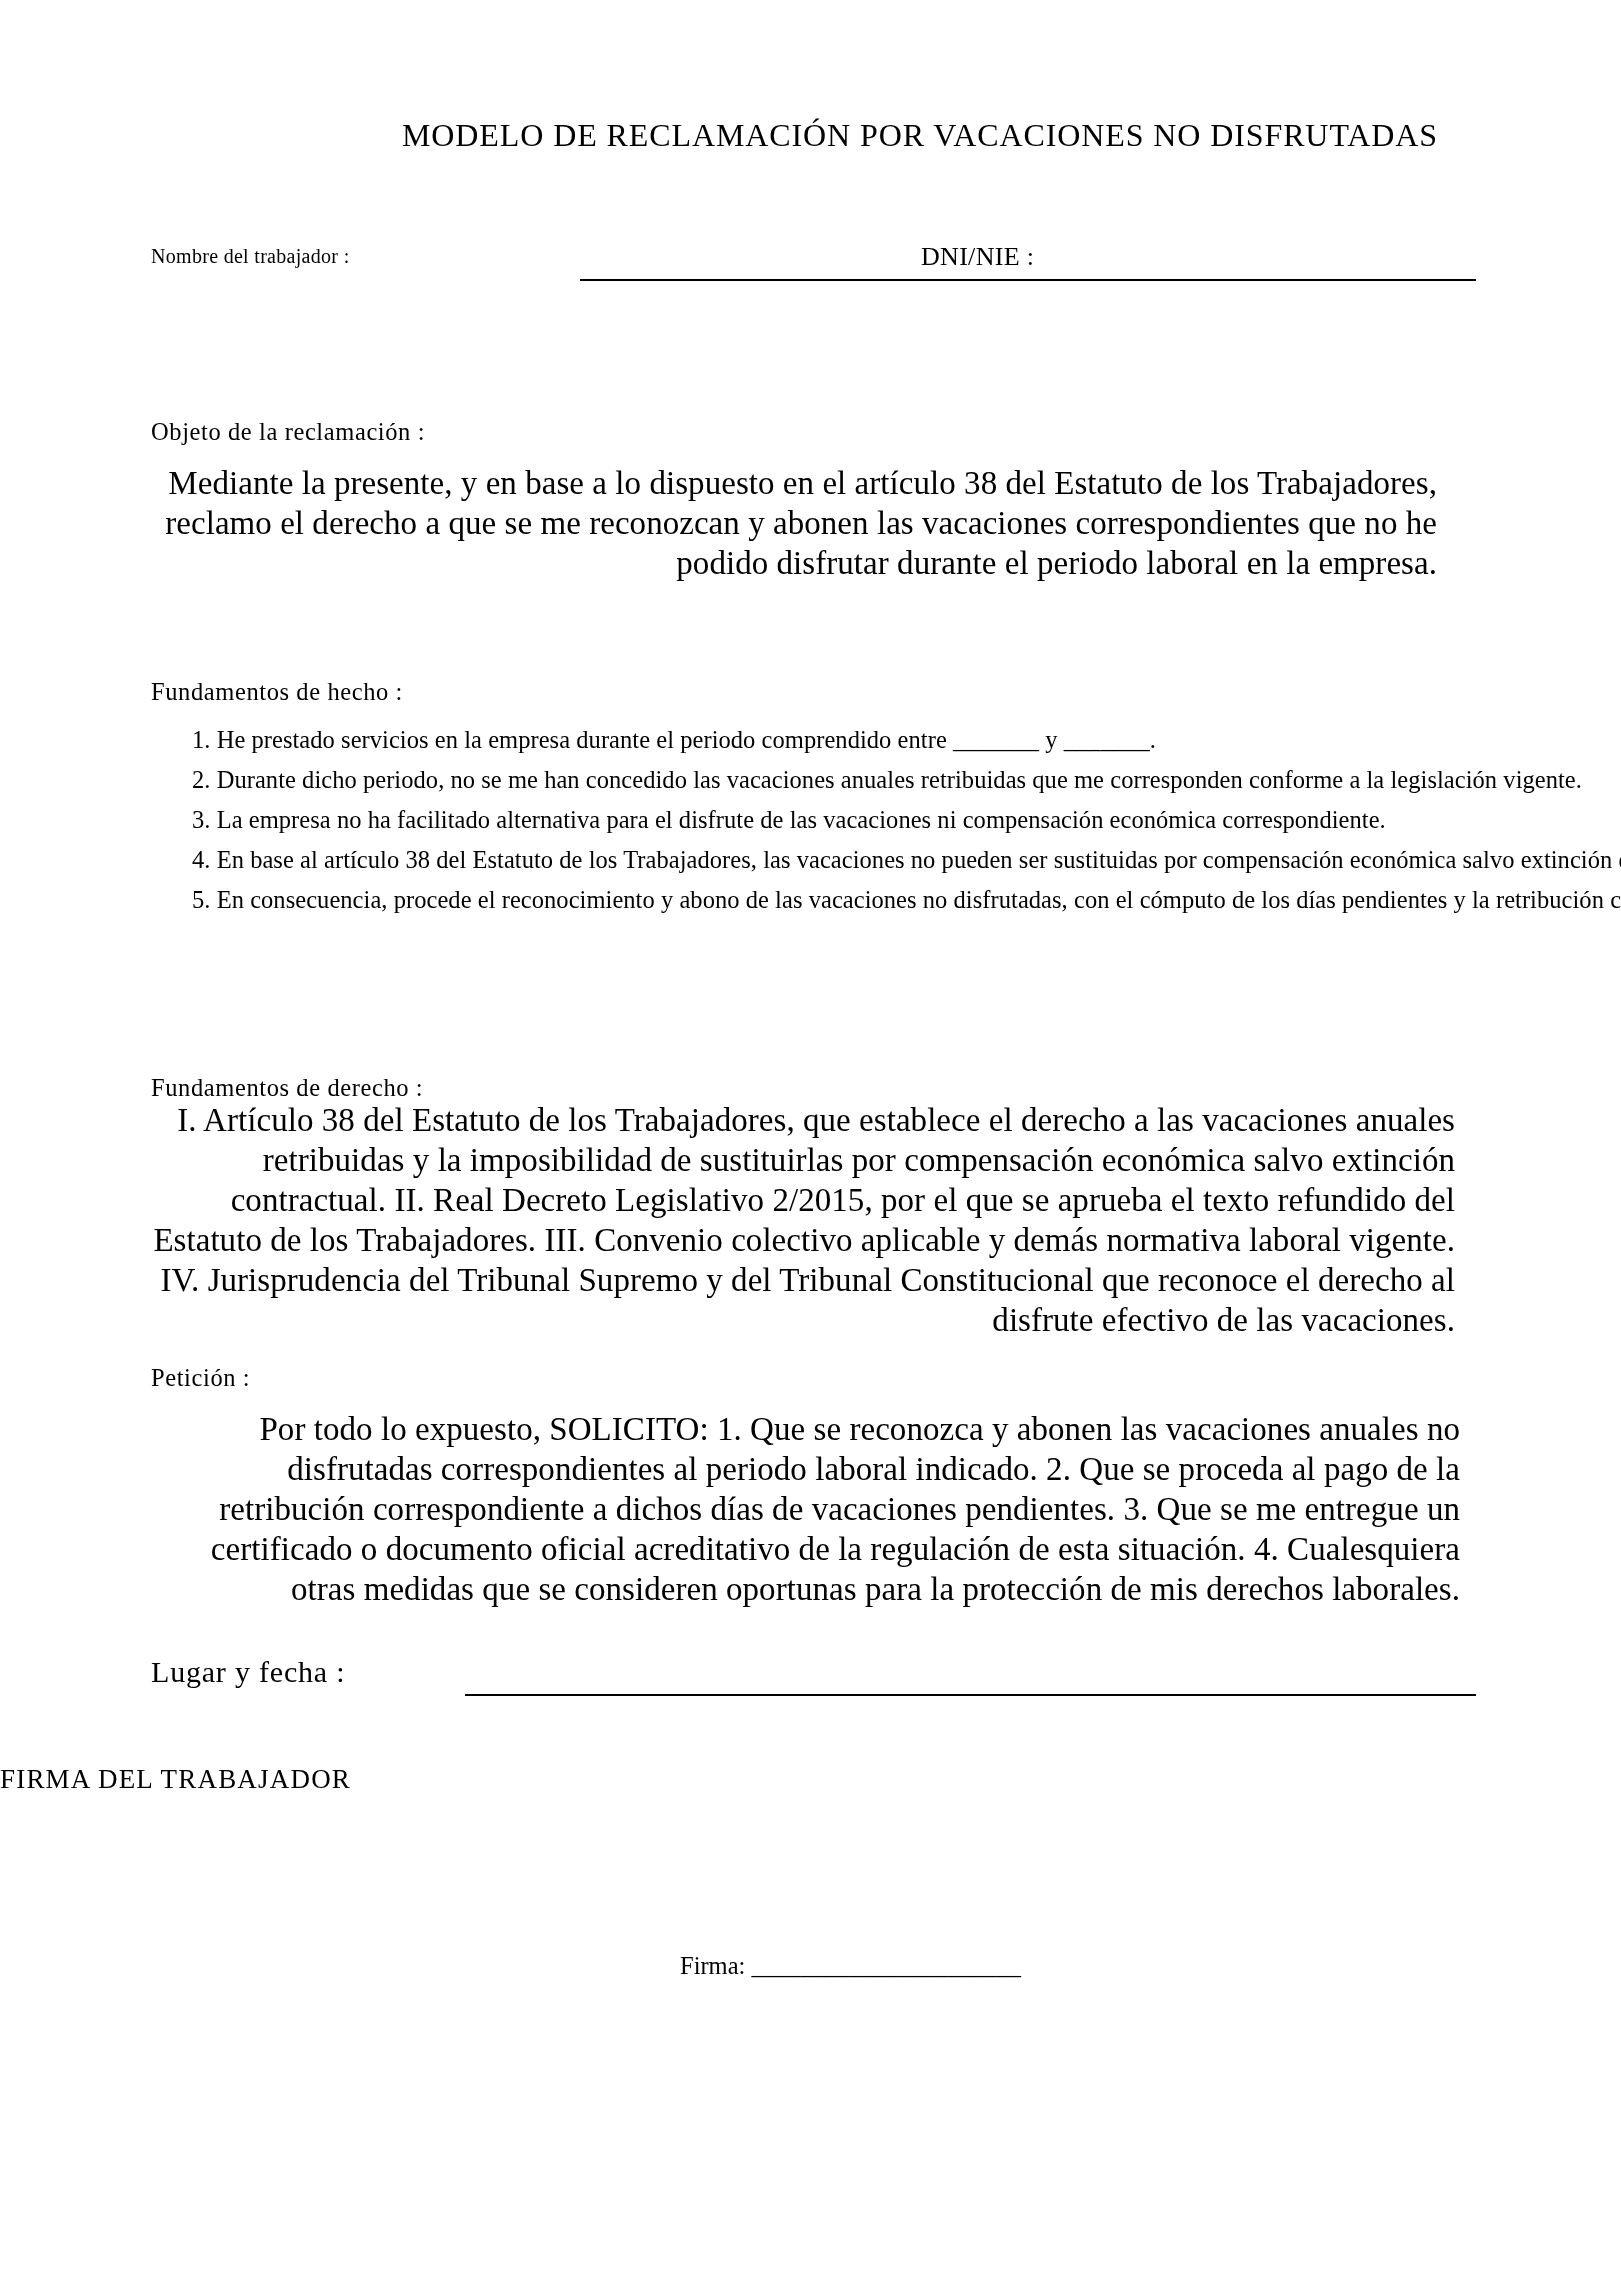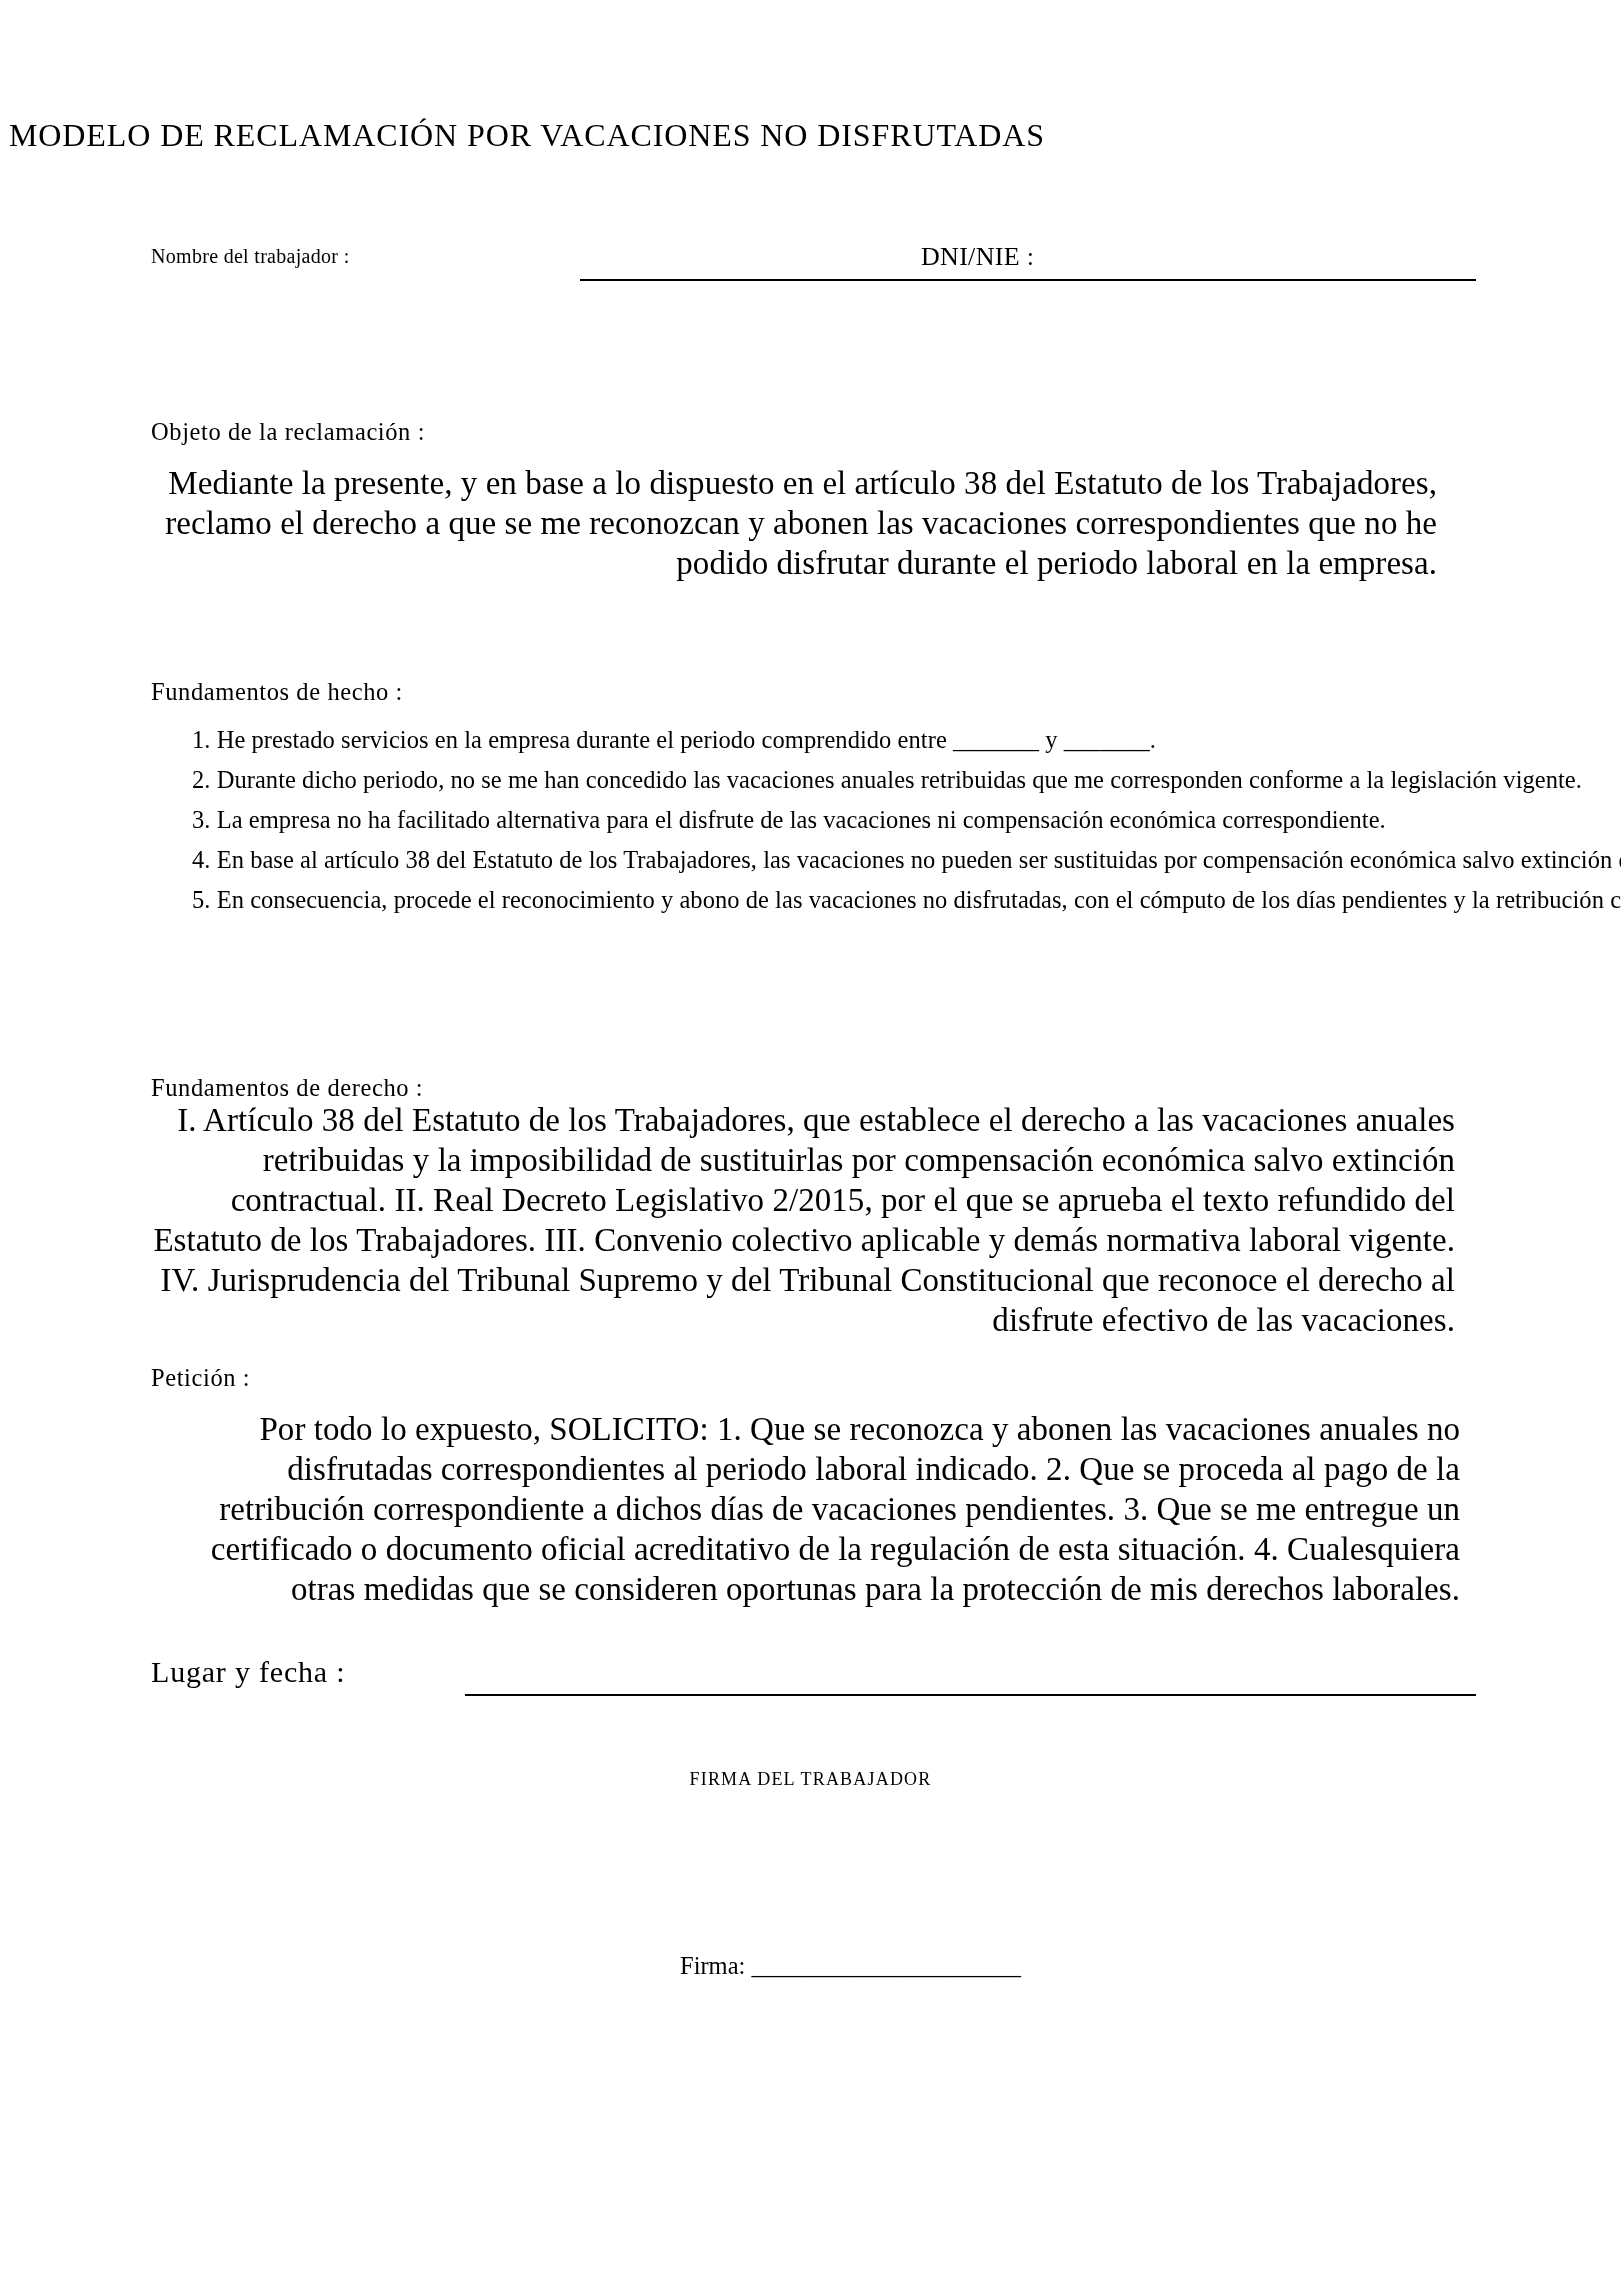--- a/index.html
+++ b/index.html
@@ -16,24 +16,24 @@
     position: relative;
     width: 1621px;
     height: 2293px;
     background: #ffffff;
     overflow: hidden;
     box-sizing: border-box;
   }
   
   .doc-title {
     position: absolute;
-    left: 9px;
+    left: 18px;
     top: 116px;
     width: 1420px;
-    text-align: left;
+    text-align: right;
     font-size: 32px;
     line-height: 39px;
     letter-spacing: 0.9px;
     font-weight: 400;
     white-space: nowrap;
   }
   
   .form-row {
     position: absolute;
     left: 151px;
@@ -119,22 +119,22 @@
     left: 314px;
     right: 47px;
     top: 38px;
     height: 0;
     border-top: 2.9px solid #000000;
   }
   .sign-caption {
     position: absolute;
     left: 0;
     width: 1621px;
-    text-align: center;
-    font-size: 18px;
+    text-align: left;
+    font-size: 27px;
     line-height: 31px;
     letter-spacing: 1.2px;
     white-space: nowrap;
   }
   .firma-line {
     position: absolute;
     left: 0;
     width: 1621px;
     text-align: center;
     font-size: 24.5px;

